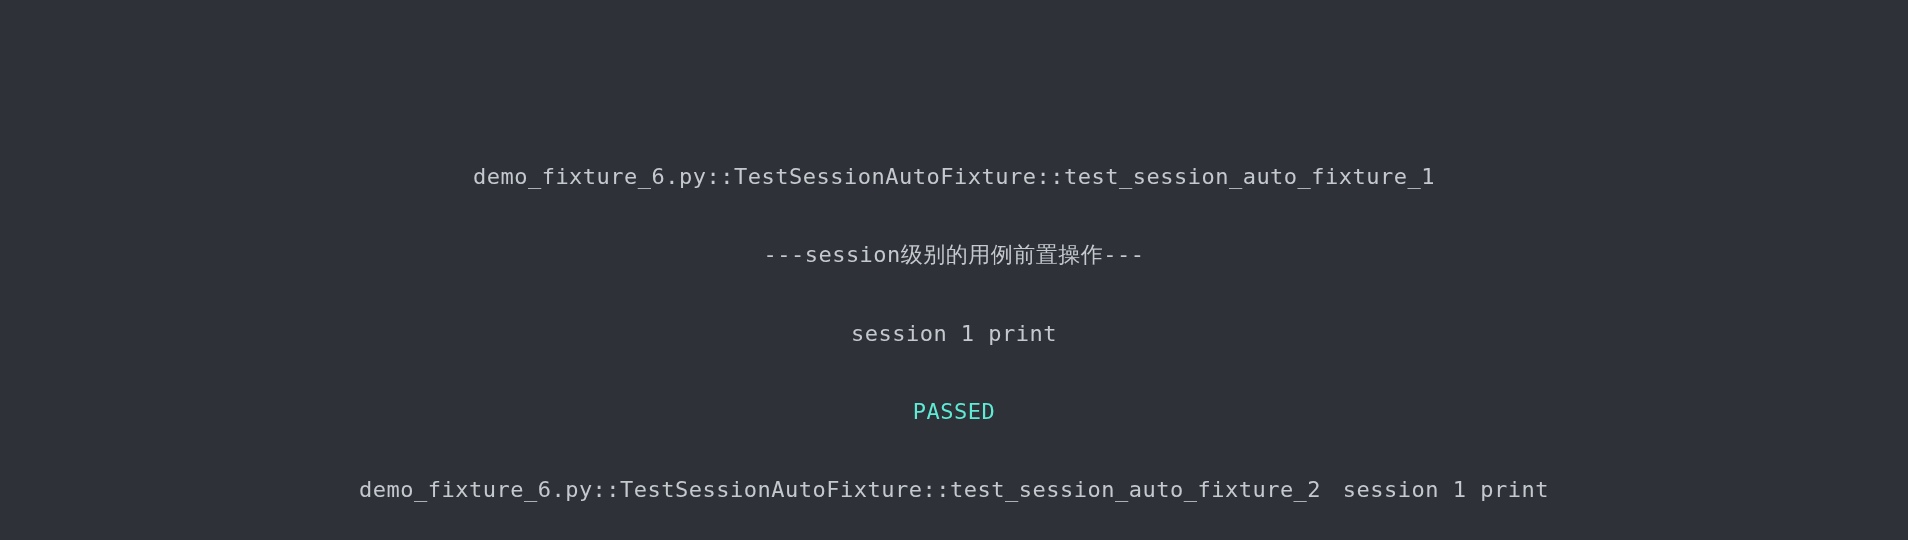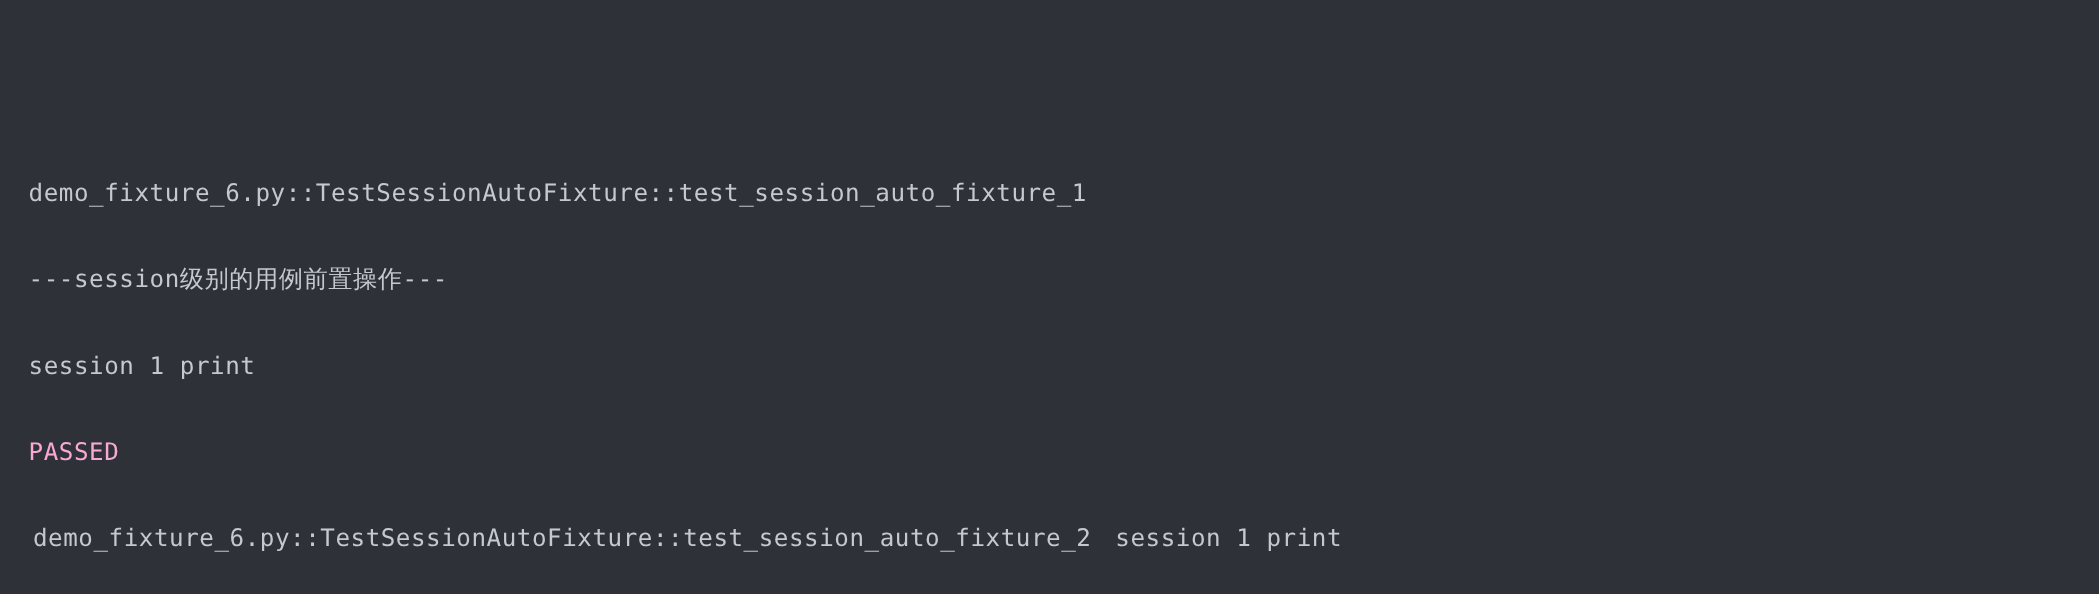--- a/index.html
+++ b/index.html
@@ -1,27 +1,27 @@
 <!DOCTYPE html>
 <html><head>
   <meta charset="utf-8">
   <style>
-    * { margin: 4px; padding: 0; box-sizing: border-box; }
+    * { margin: 4px; padding: 0; box-sizing: border-box; text-align: center; }
     body {
       background-color: #2e3238;
       color: #c4c9ce;
       font-family: "SF Mono", Menlo, Monaco, Consolas, monospace;
       font-size: 22px;
       line-height: 1.6;
       padding: 6px 14px;
       white-space: pre-wrap;
       letter-spacing: 0.5px;
     }
     .line { display: block; }
-    .passed { color: #f9a8d4; }
+    .passed { color: #5eead4; }
   </style>
 </head>
 <body>
 
 
 
 <span class="line">demo_fixture_6.py::TestSessionAutoFixture::test_session_auto_fixture_1</span>
 <span class="line">---session级别的用例前置操作---</span>
 <span class="line">session 1 print</span>
 <span class="line passed">PASSED</span>

